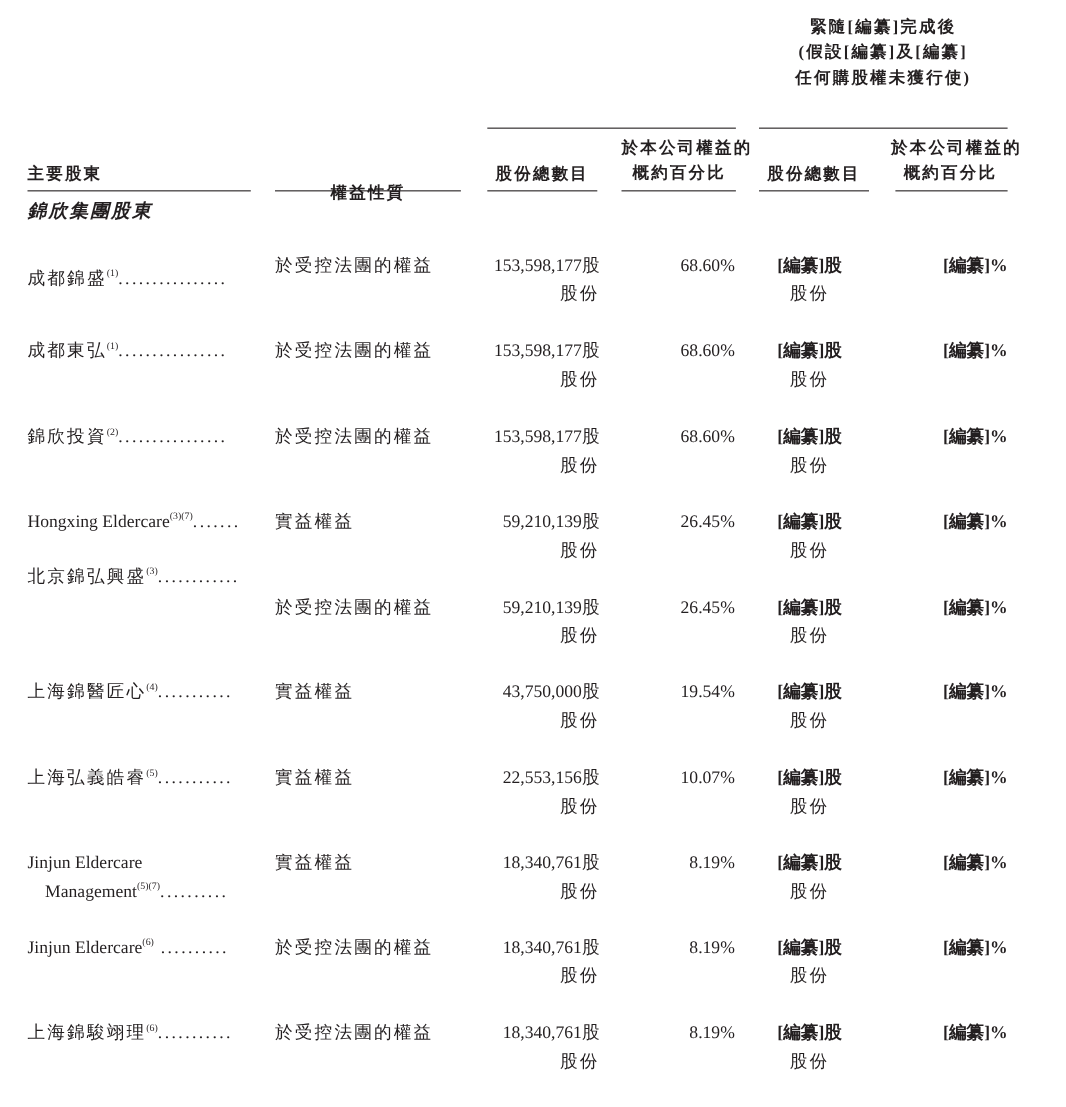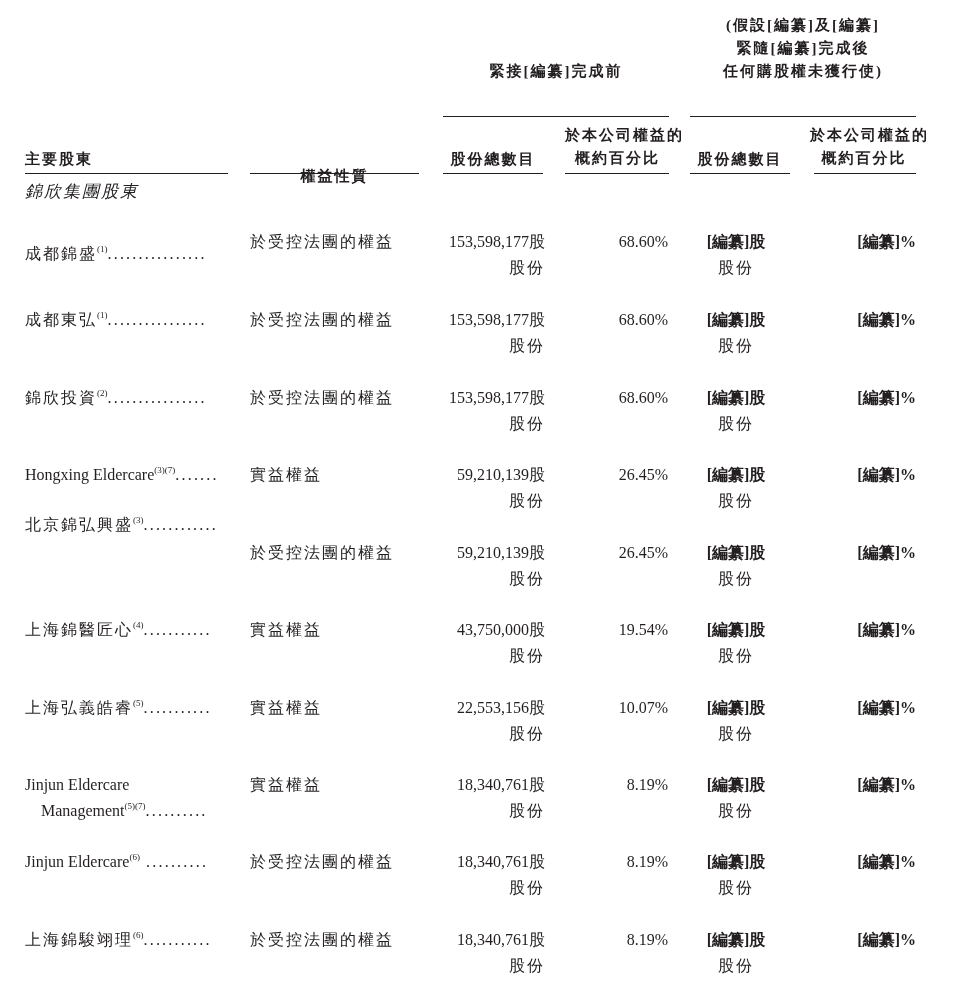--- a/index.html
+++ b/index.html
@@ -14,34 +14,33 @@
     .cell { font-size: 16px; line-height: 26px; white-space: nowrap; }
     .name { left: 25px; width: 208px; }
     .dots { letter-spacing: 2.2px; }
     sup { font-size: 9px; vertical-align: 7px; line-height: 0; letter-spacing: 0; }
     .nature { left: 250px; letter-spacing: 2px; }
     .shares { left: 420px; width: 125px; text-align: right; }
     .pct { left: 560px; width: 108px; text-align: right; }
     .shares2 { left: 680px; width: 112px; text-align: center; }
     .pct2 { left: 800px; width: 116px; text-align: right; }
     .red { font-weight: bold; }
-    .group { left: 25px; top: 180px; font-size: 17px; font-weight: normal; font-style: italic; letter-spacing: 2px; }
+    .group { left: 25px; top: 180px; font-size: 17px; font-weight: bold; font-style: italic; letter-spacing: 2px; }
   </style>
 </head>
 <body>
 
 <div class="abs hdr" style="left:690px; top:14px; width:226px;">
+  <div>緊隨[編纂]完成後</div>
   <div>(假設[編纂]及[編纂]</div>
-  <div>緊隨[編纂]完成後</div>
   <div>任何購股權未獲行使)</div>
 </div>
 <div class="rule" style="left:690px; top:116px; width:226px;"></div>
 
 <div class="abs hdr" style="left:443px; top:60px; width:226px;">
-  <div>緊接[編纂]完成前</div>
 </div>
 <div class="rule" style="left:443px; top:116px; width:226px;"></div>
 
 <div class="abs hdr" style="left:25px; top:148px; text-align:left;">主要股東</div>
 <div class="rule" style="left:25px; top:173px; width:203px;"></div>
 
 <div class="abs hdr" style="left:250px; top:148px; width:169px;margin-top:17px;">權益性質</div>
 <div class="rule" style="left:250px; top:173px; width:169px;"></div>
 
 <div class="abs hdr" style="left:443px; top:148px; width:100px;">股份總數目</div>

